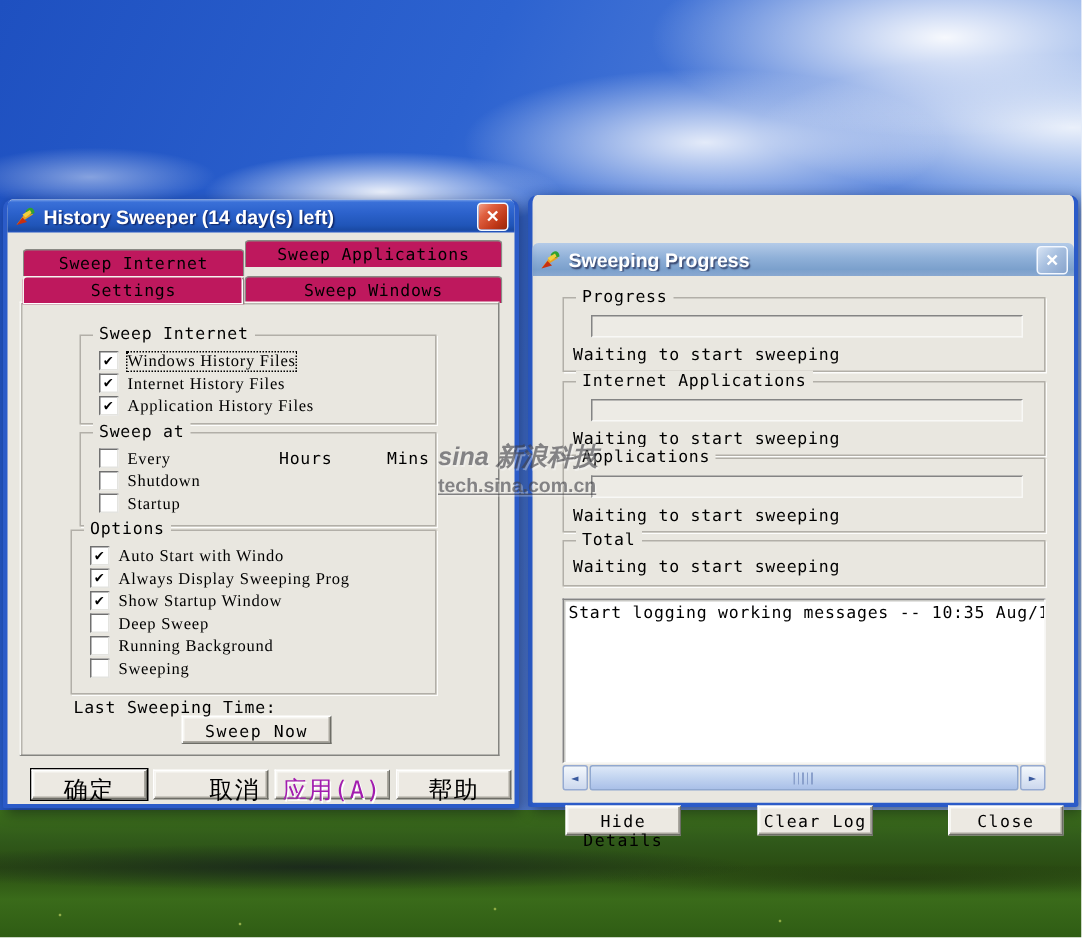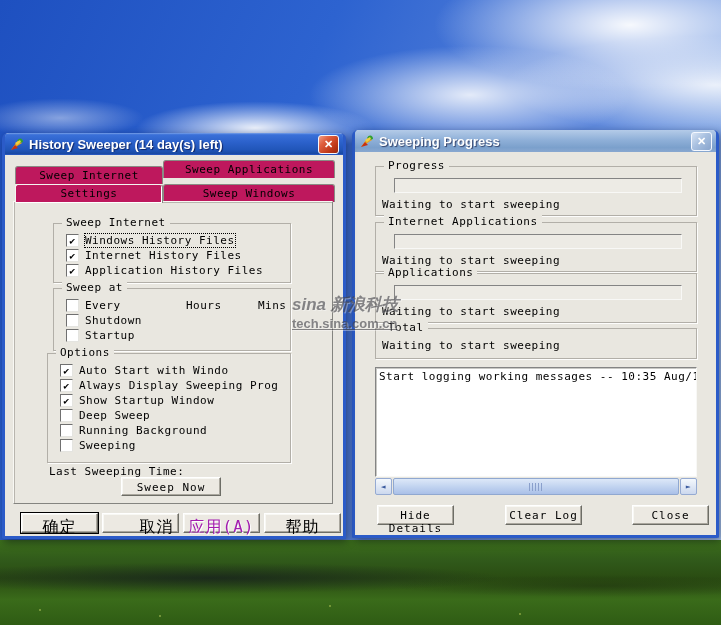--- a/index.html
+++ b/index.html
@@ -26,21 +26,21 @@
       linear-gradient(to bottom,#3c6e1c 0%,#30591a 25%,#2a4c12 45%,#3a6b1a 70%,#2f5c14 100%);}
 
   
   .window{position:absolute;background:#e9e7e0;border:3px solid #2b5bc8;border-top:0;
           border-radius:6px 6px 2px 2px;box-shadow:2px 3px 9px rgba(0,0,20,.45);}
   #settings-window{left:2px;top:133px;width:338px;height:403px;z-index:3;}
   #progress-window{left:352px;top:130px;width:361px;height:405px;z-index:2;}
   .titlebar{height:22px;border-radius:4px 4px 0 0;display:flex;align-items:center;
             gap:4px;padding:0 4px;}
   .titlebar.active{background:linear-gradient(180deg,#78a0e8 0%,#3a70d8 8%,#2c62cc 40%,#2055b8 78%,#1a4aa4 93%,#2b5bc8 100%);}
-  .titlebar.inactive{background:linear-gradient(180deg,#b4cbe8 0%,#8fb0d8 45%,#7ba0cc 80%,#89a8d0 100%);}
+  .titlebar.inactive{background:linear-gradient(180deg,#b4cbe8 0%,#8fb0d8 45%,#7ba0cc 80%,#89a8d0 100%);margin-top:32px;}
   .title-text{flex:1;color:#fff;font:bold 13px "Liberation Sans",sans-serif;
               text-shadow:1px 1px 1px rgba(0,0,40,.6);white-space:nowrap;overflow:hidden;}
   .win-icon{width:16px;height:16px;flex:0 0 16px;}
   .close-btn{width:19px;height:17px;border-radius:3px;border:1px solid #f4f8ff;display:flex;
              align-items:center;justify-content:center;color:#fff;cursor:default;
              font:bold 11px "Liberation Sans",sans-serif;}
   .close-btn.red{background:linear-gradient(135deg,#f0a088 0%,#e06040 30%,#c03818 70%,#98280c 100%);}
   .close-btn.gray{background:linear-gradient(135deg,#d8e4f4 0%,#a8c0e0 45%,#88a4cc 100%);}
   .win-body{position:relative;height:calc(100% - 22px);font-size:11px;letter-spacing:.5px;color:#000;}
 
@@ -65,21 +65,21 @@
                 white-space:nowrap;}
   #grp-targets{left:48px;top:68px;width:238px;height:60px;}
   #grp-sweep-at{left:48px;top:133px;width:238px;height:63px;}
   #grp-options{left:42px;top:198px;width:244px;height:110px;}
 
   .cb-row{display:flex;align-items:center;gap:6px;height:15px;position:relative;}
   .rows{padding:9px 0 0 12px;}
   .checkbox{width:11px;height:11px;flex:0 0 11px;background:#fff;border:1px solid;
             border-color:#707070 #e4e4e0 #e4e4e0 #707070;display:flex;align-items:center;
             justify-content:center;font-size:10px;line-height:1;color:#000;}
-  .cb-label{white-space:nowrap;}
+  .cb-label{white-space:nowrap;font-family:Liberation Serif, serif;}
   .cb-label.focused{outline:1px dotted #000;}
   .hours-label{position:absolute;left:120px;}
   .mins-label{position:absolute;left:192px;}
 
   
   .btn{position:absolute;box-sizing:border-box;background:#ece9e2;text-align:center;
        border:1px solid;border-color:#ffffff #6d6d66 #6d6d66 #ffffff;
        box-shadow:inset -1px -1px 0 #aaa79e,inset 1px 1px 0 #f8f8f4;
        font:11px "DejaVu Sans Mono",monospace;letter-spacing:1px;padding-top:3px;cursor:default;}
   .btn.default{box-shadow:0 0 0 1px #000,inset -1px -1px 0 #aaa79e,inset 1px 1px 0 #f8f8f4;}

